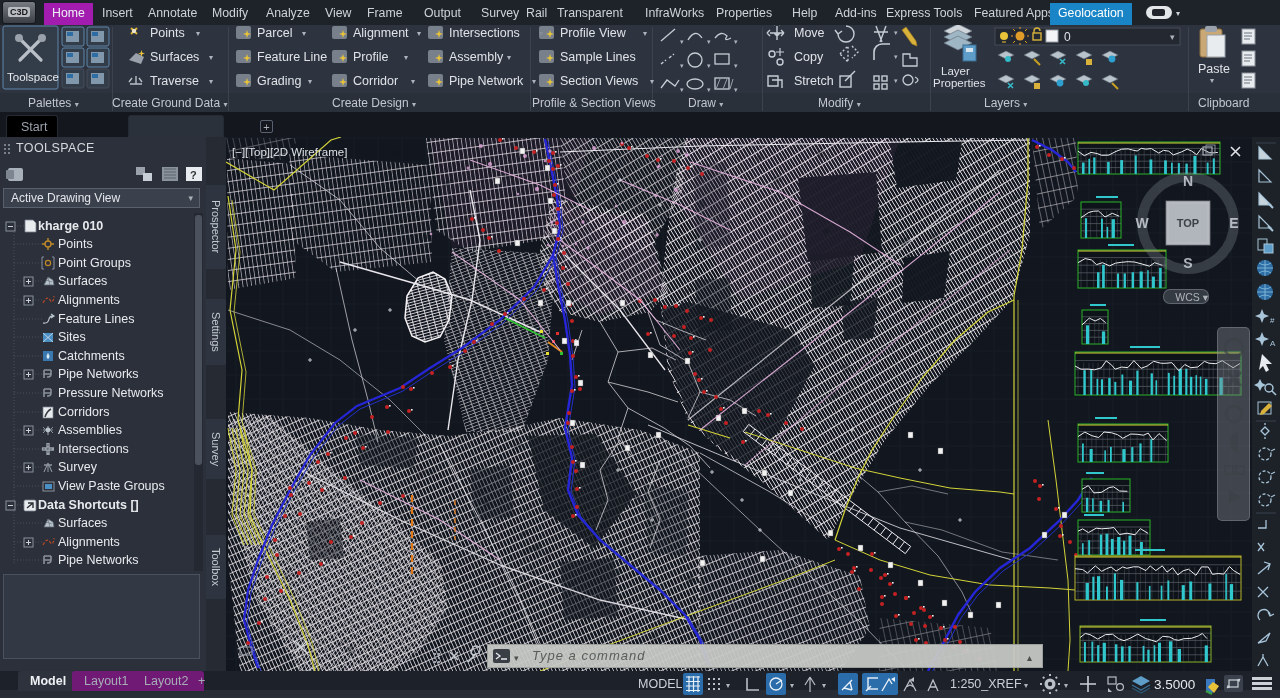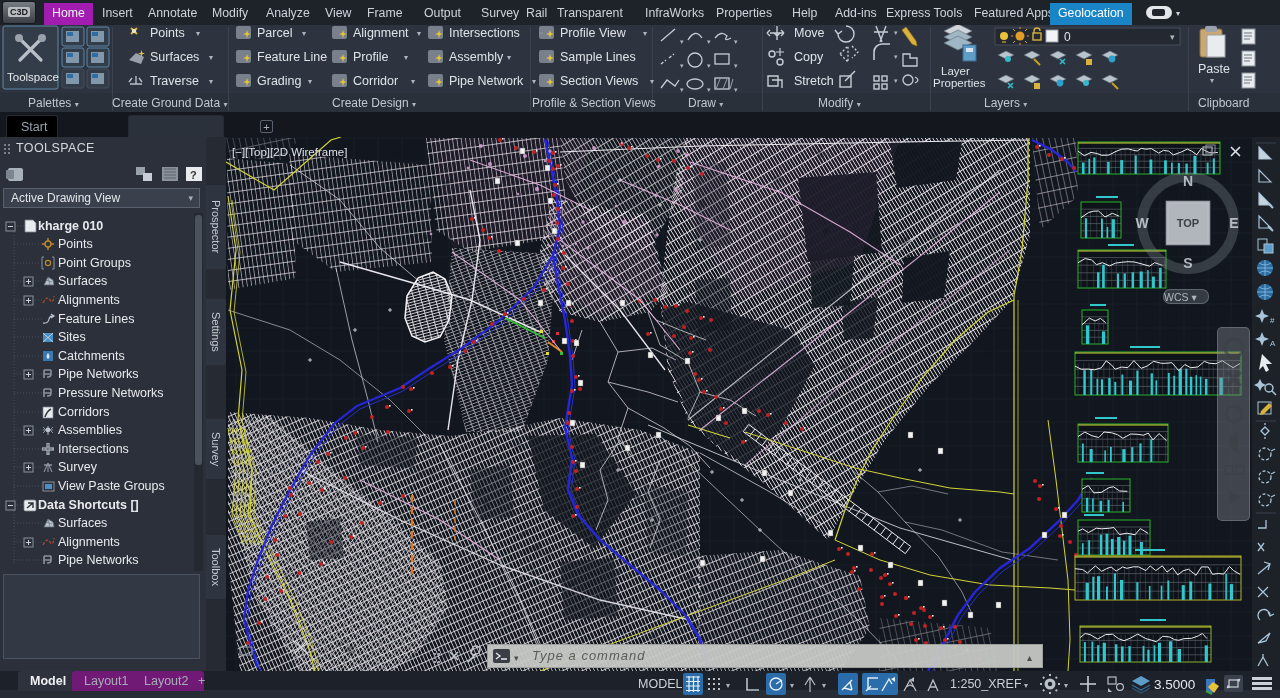--- a/index.html
+++ b/index.html
@@ -1353,21 +1353,21 @@
 <svg class="abs" style="left:1128px;top:160px" width="124" height="130">
       <circle cx="60" cy="63" r="46" fill="none" stroke="rgba(140,146,154,.30)" stroke-width="10"></circle>
       <text x="60" y="26" text-anchor="middle" font-size="14" fill="rgba(205,210,216,.85)" font-weight="bold">N</text>
       <text x="14" y="68" text-anchor="middle" font-size="14" fill="rgba(205,210,216,.85)" font-weight="bold">W</text>
       <text x="106" y="68" text-anchor="middle" font-size="14" fill="rgba(205,210,216,.85)" font-weight="bold">E</text>
       <text x="60" y="108" text-anchor="middle" font-size="14" fill="rgba(205,210,216,.85)" font-weight="bold">S</text>
       <rect x="38" y="41" width="44" height="44" fill="rgba(196,200,205,.92)" stroke="rgba(120,126,134,.8)"></rect>
       <rect x="41" y="44" width="38" height="38" fill="rgba(176,181,187,.95)"></rect>
       <text x="60" y="67" text-anchor="middle" font-size="11" fill="#3c4046" font-weight="bold">TOP</text>
     </svg>
-<div class="abs" style="left:1163px;top:289px;width:46px;height:15px;background:rgba(120,126,134,.35);border:1px solid rgba(160,166,174,.4);border-radius:7px;color:rgba(205,210,216,.8);font-size:10.5px;line-height:14px;text-align:left">WCS ▾</div>
+<div class="abs" style="left:1163px;top:289px;width:46px;height:15px;background:rgba(120,126,134,.35);border:1px solid rgba(160,166,174,.4);border-radius:7px;color:rgba(205,210,216,.8);font-size:10.5px;line-height:14px;text-align:right">WCS ▾</div>
 <div class="abs" style="left:1217px;top:327px;width:33px;height:194px;background:rgba(128,134,141,.42);border:1px solid rgba(160,166,174,.35);border-radius:5px"><svg width="33" height="194">
         <circle cx="16" cy="20" r="9" fill="none" stroke="rgba(60,64,70,.65)" stroke-width="3"></circle>
         <path d="M9 44 l14 14 m0 -14 l-14 14" stroke="rgba(60,64,70,.6)" stroke-width="3"></path>
         <circle cx="16" cy="86" r="8" fill="none" stroke="rgba(60,64,70,.6)" stroke-width="2.4"></circle>
         <path d="M12 108 l8 -5 v22 l-8 -5 z" fill="rgba(60,64,70,.6)"></path>
         <rect x="7" y="138" width="8" height="8" fill="none" stroke="rgba(60,64,70,.6)" stroke-width="2"></rect>
         <rect x="18" y="138" width="8" height="8" fill="none" stroke="rgba(60,64,70,.6)" stroke-width="2"></rect>
         <path d="M11 162 l12 7 -12 7 z" fill="rgba(60,64,70,.65)"></path>
       </svg></div>
 <div id="tspanel">

